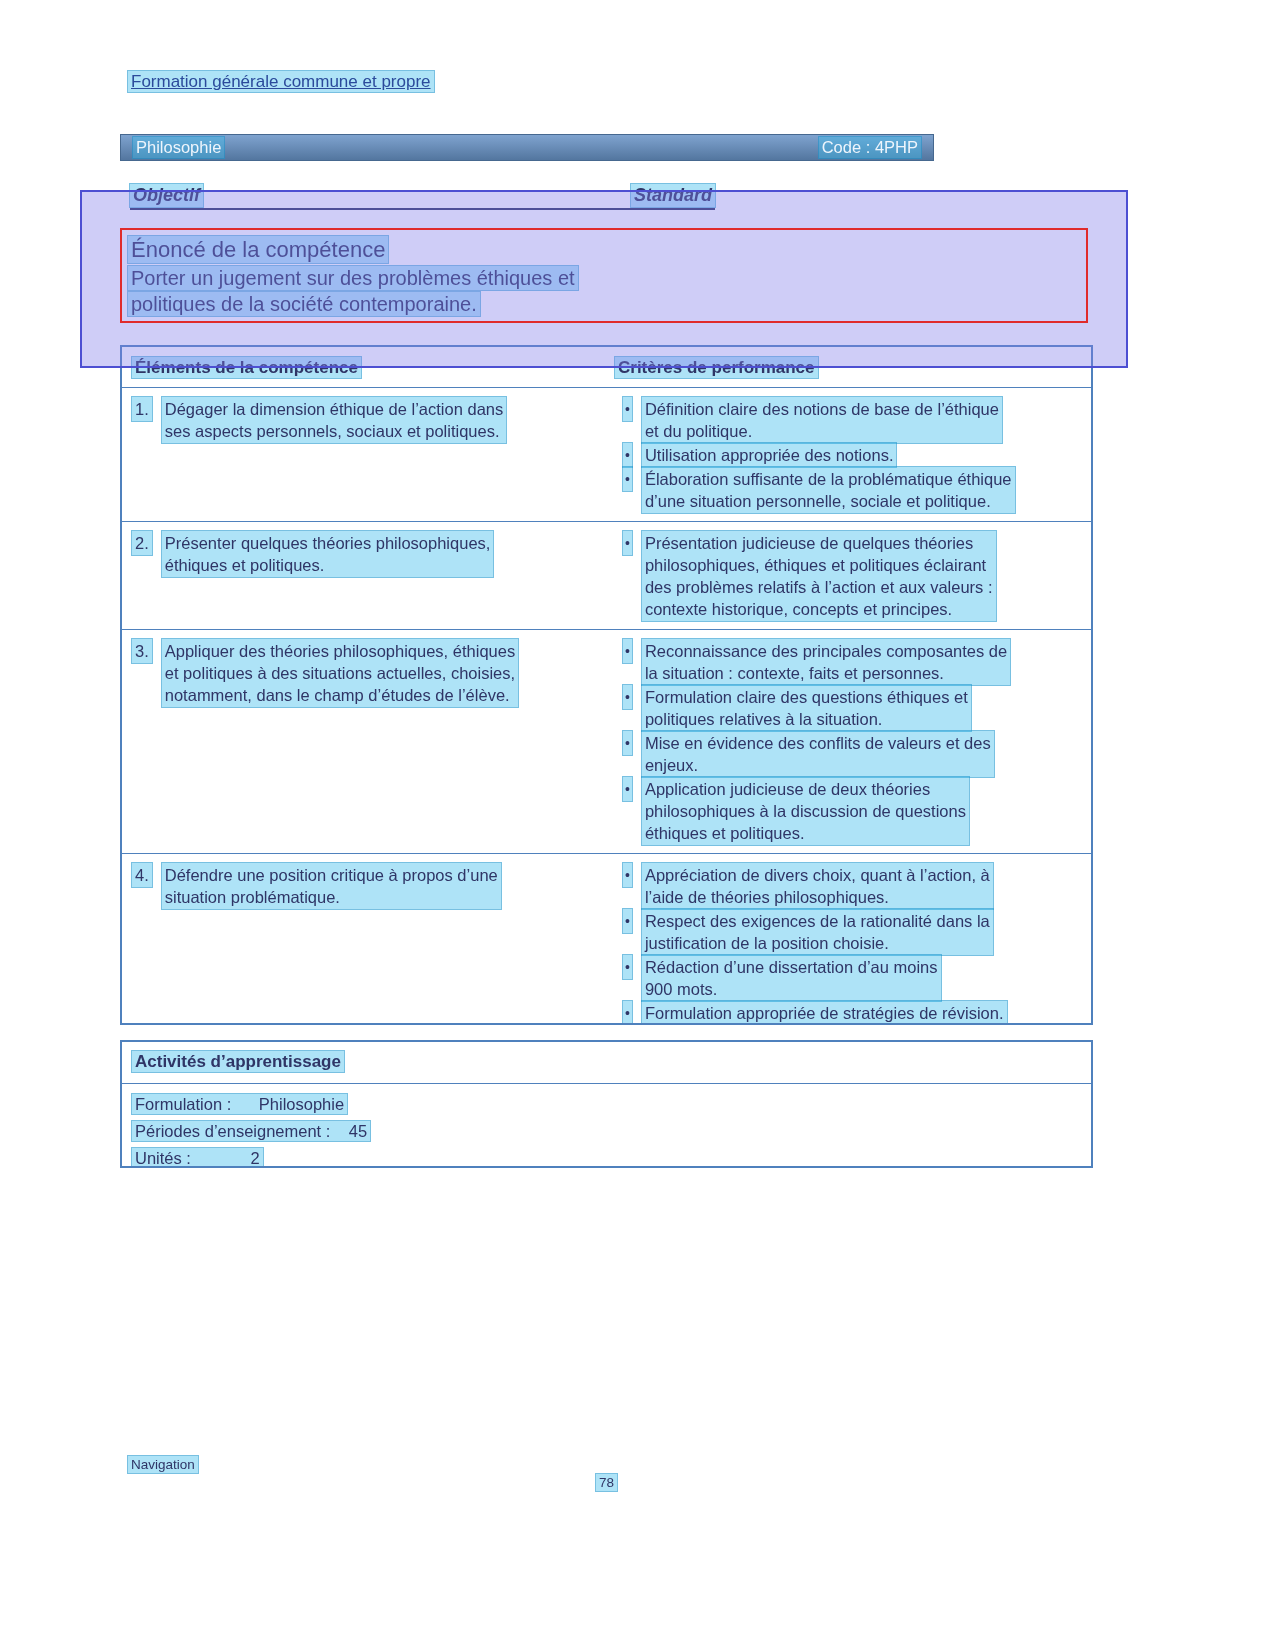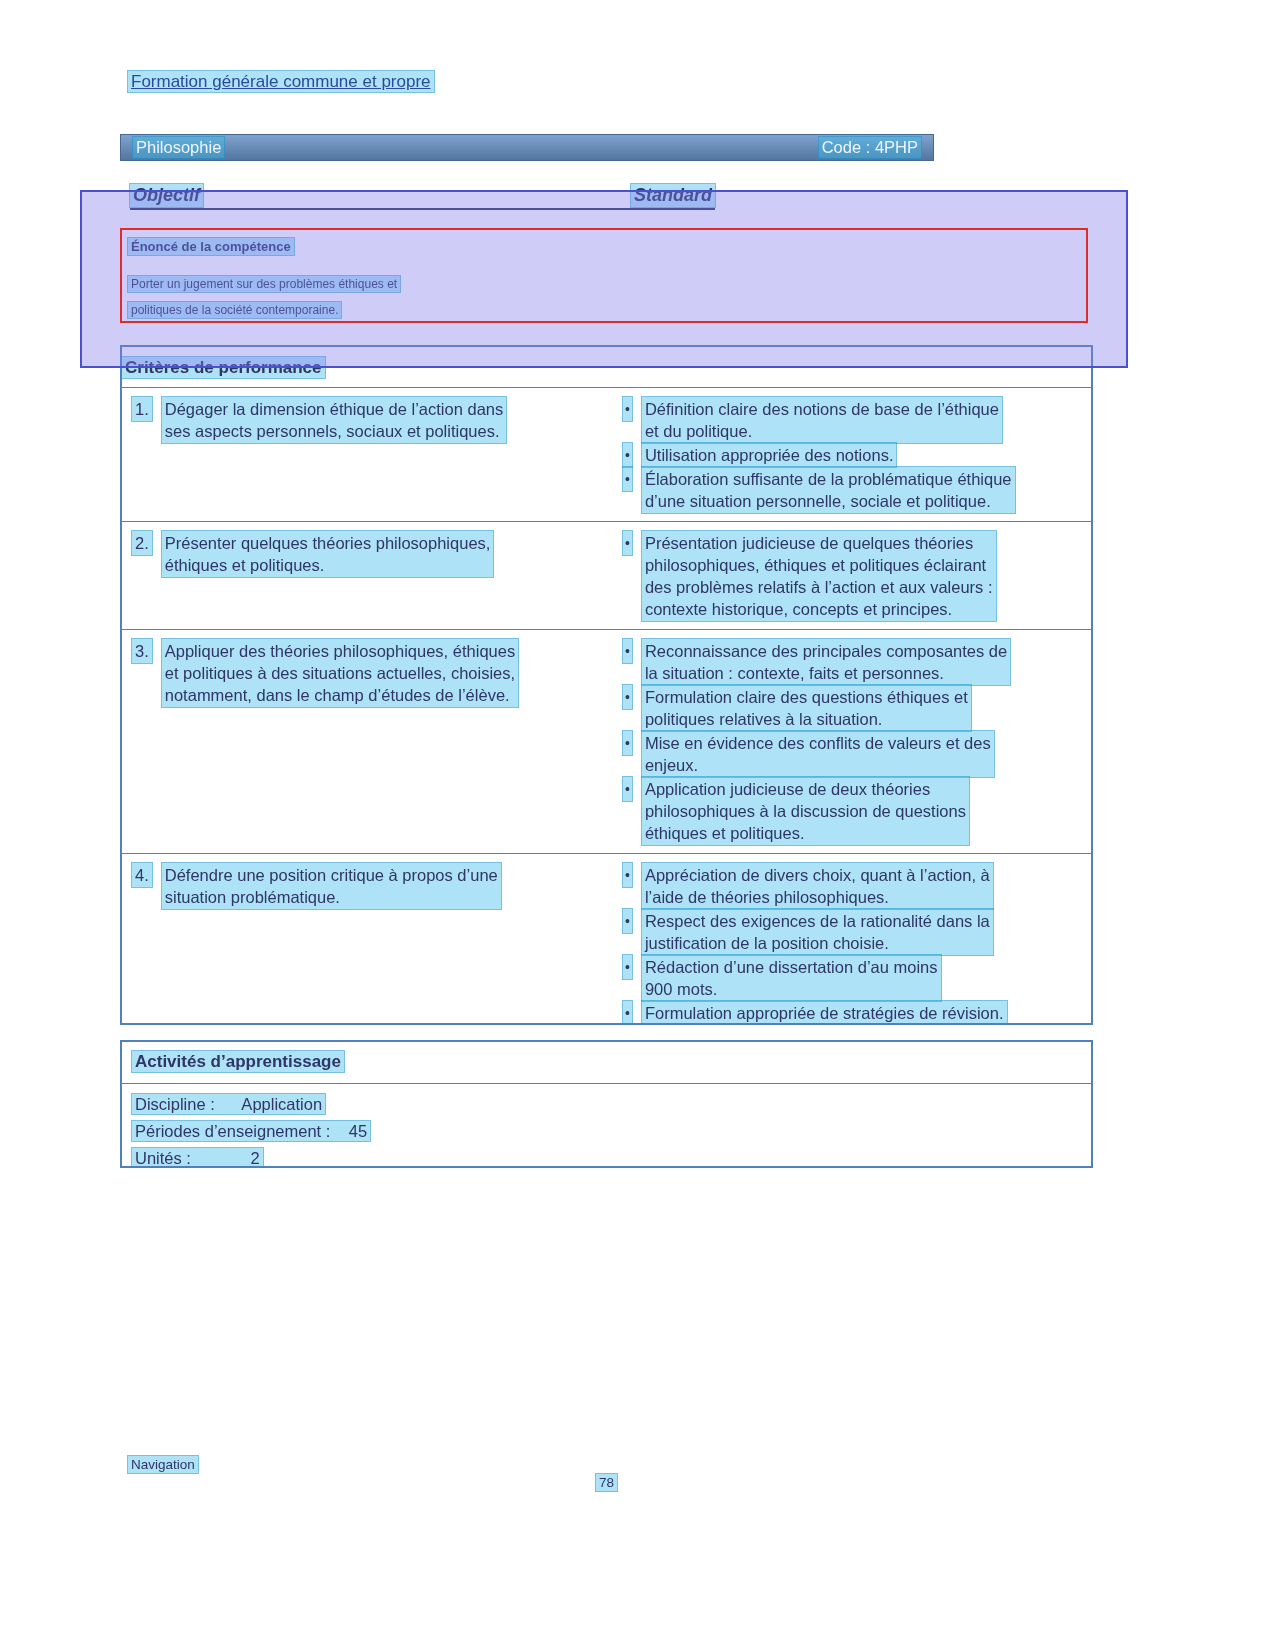--- a/index.html
+++ b/index.html
@@ -37,22 +37,22 @@
     font-size: 16.5px;
     color: var(--bar-text, #eef5fc);
   }
   .os-row {
     position: absolute; left: 130px; top: 184px; width: 585px; height: 26px;
     border-bottom: 2px solid var(--text, #2f3566);
     display: flex; justify-content: space-between; align-items: flex-start;
     font-size: 18px; font-weight: bold; font-style: italic; gap: 12px;
   }
   .enonce-area { position: absolute; left: 128px; top: 237px; width: 930px; }
-  .enonce-title { font-size: 13px; font-weight: bold; }
-  .enonce-statement { margin-top: 16px; font-size: 12px; }
+  .enonce-title { font-size: 22px; font-weight: normal; }
+  .enonce-statement { margin-top: 2px; font-size: 20px; }
   .enonce-statement .hl { line-height: 26px; }
 
   .red-box {
     position: absolute; left: 120px; top: 228px; width: 968px; height: 95px;
     border: 2.5px solid var(--red-border, #e02b2b);
     z-index: 6; pointer-events: none;
   }
   .overlay {
     position: absolute; left: 80px; top: 190px; width: 1048px; height: 178px;
     background: var(--overlay-fill, rgba(130,124,233,0.38));
@@ -128,20 +128,23 @@
       <span class="hl enonce-title">Énoncé de la compétence</span>
     </div>
     <div class="enonce-statement">
       <span class="hl pre">Porter un jugement sur des problèmes éthiques et
 politiques de la société contemporaine.</span>
     </div>
   </div>
 
   <div class="comp-table">
     <div class="comp-header">
+      <div class="c1">
+        <span class="hl">Éléments de la compétence</span>
+      </div>
       <div class="c2">
         <span class="hl">Critères de performance</span>
       </div>
     </div>
     <div id="comp-rows">
         <div class="comp-row">
           <div class="cell-left">
             <span class="hl num">1.</span>
             <span class="hl pre cell-text">Dégager la dimension éthique de l’action dans
 ses aspects personnels, sociaux et politiques.</span>
@@ -240,21 +243,21 @@
         </div>
       </div>
   </div>
 
   <div class="activities">
     <div class="act-title-row">
       <span class="hl">Activités d’apprentissage</span>
     </div>
     <div class="act-lines">
       <div class="act-line">
-        <span class="hl">Discipline :      Application</span>
+        <span class="hl">Formulation :      Philosophie</span>
       </div>
       <div class="act-line">
         <span class="hl">Périodes d’enseignement :    45</span>
       </div>
       <div class="act-line">
         <span class="hl">Unités :             2</span>
       </div>
     </div>
   </div>
 

